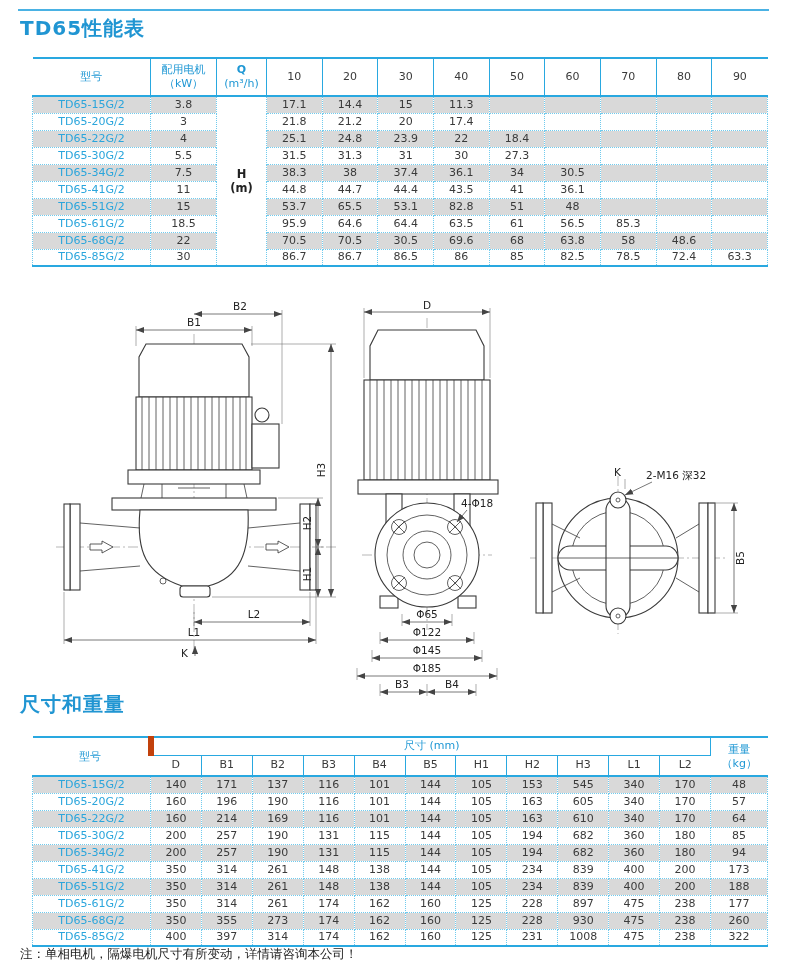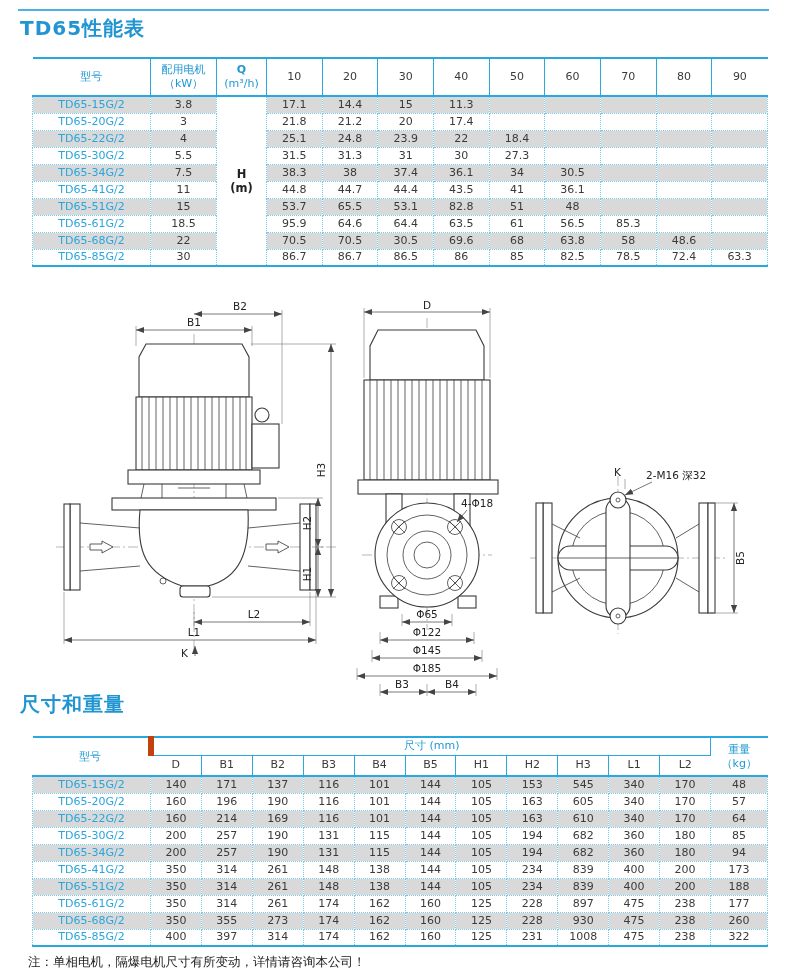--- a/index.html
+++ b/index.html
@@ -28,21 +28,21 @@
   tbody tr.gray td{background:#d9d9d9}
   td.model{color:#2aa5dc}
   #t1 td.hm{background:#fff;font-weight:700;color:#222;font-size:11.5px}
 
   #t2 thead tr.top th{height:18px}
   #t2 thead tr.sub th{height:21px;border-bottom:2px solid #29a8e0}
   #t2 th.size-h{border-left:6px solid #c2410c;border-right:1px solid #29a8e0;border-bottom:1px solid #29a8e0}
   #t2 tr.sub th + th{border-left:1px solid #29a8e0}
   #t2 th[rowspan]{border-bottom:2px solid #29a8e0}
 
-  .note{position:absolute;left:20px;top:946px;margin:8px;font-size:12.5px;color:#222}
+  .note{position:absolute;left:20px;top:946px;margin:0;font-size:12.5px;color:#222}
 
   svg.drawing{position:absolute}
   #svg-side{left:42px;top:302px}
   #svg-front{left:330px;top:300px}
   #svg-top{left:528px;top:466px}
   .ol{stroke:#3a3a3a;stroke-width:1.1;fill:#fff}
   .ol2{stroke:#3a3a3a;stroke-width:0.8;fill:none}
   .dim{stroke:#555;stroke-width:0.8;fill:none}
   .ext{stroke:#777;stroke-width:0.6;fill:none}
   .cl{stroke:#888;stroke-width:0.6;stroke-dasharray:10 3 2 3;fill:none}

